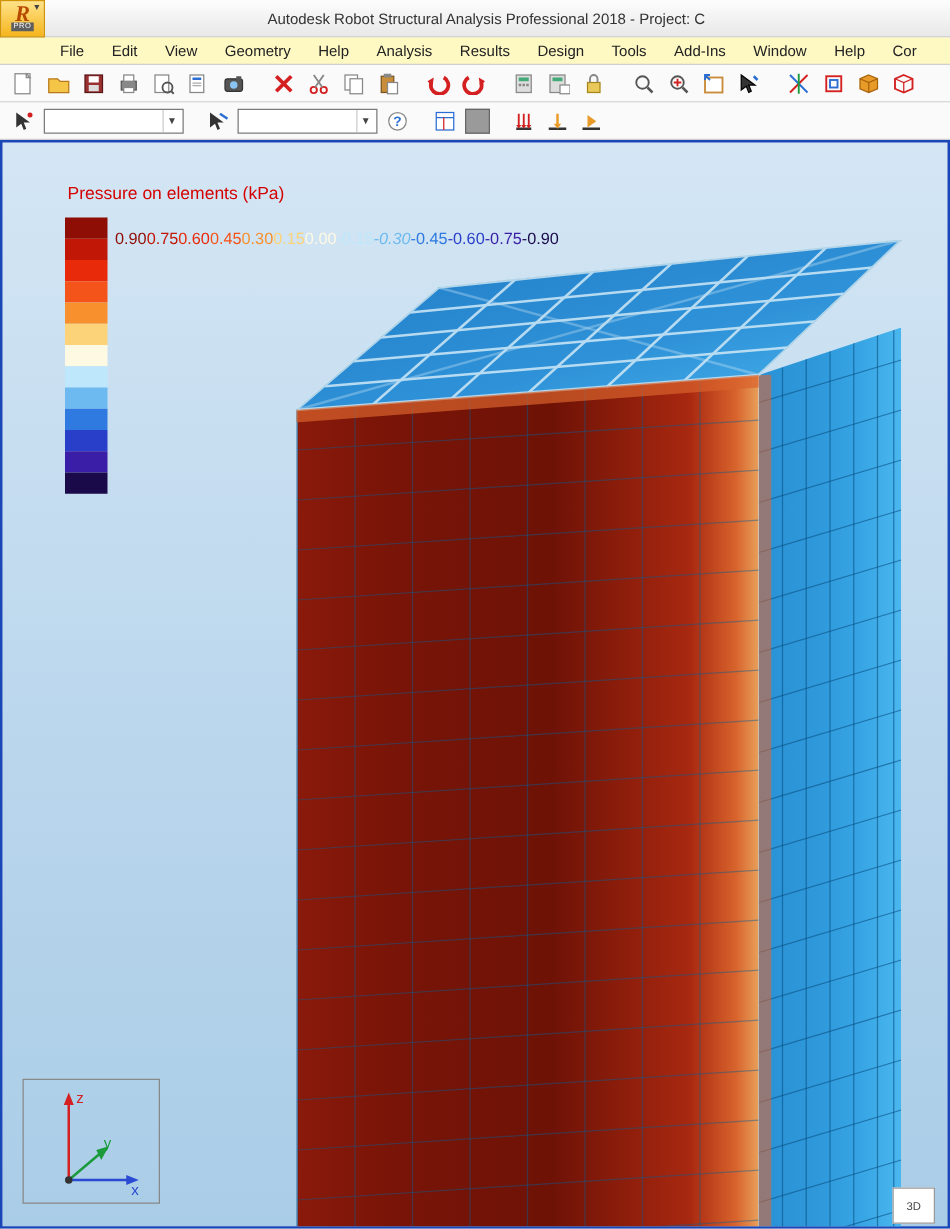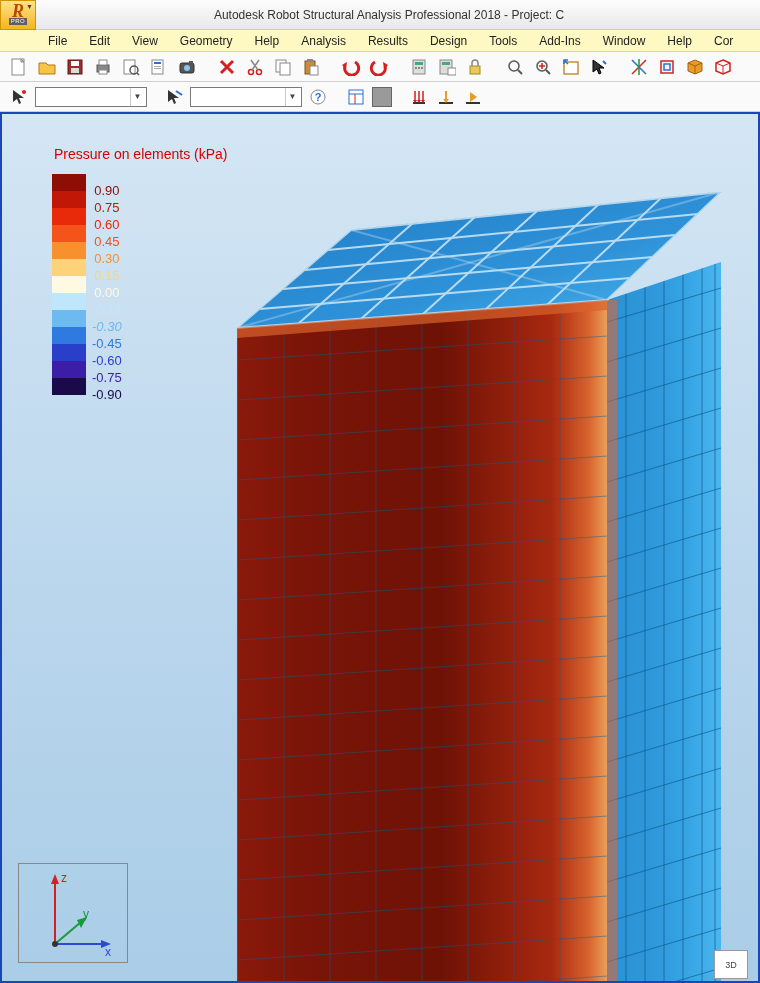--- a/index.html
+++ b/index.html
@@ -157,24 +157,23 @@
   .legend-col-colors {
     display:flex;
     flex-direction:column;
   }
   .legend-swatch {
     width: 34px;
     height: 17px;
   }
   .legend-col-labels {
     display:flex;
-    flex-direction:column;
+    flex-direction:row;
     margin-left: 6px;
     padding-top: 8px;
-    align-items: center;
   }
   .legend-label {
     height: 17px;
     font-size: 13px;
     line-height:17px;
   }
   .sim-text {
     position:absolute;
     left:50px;
     top: 338px;

